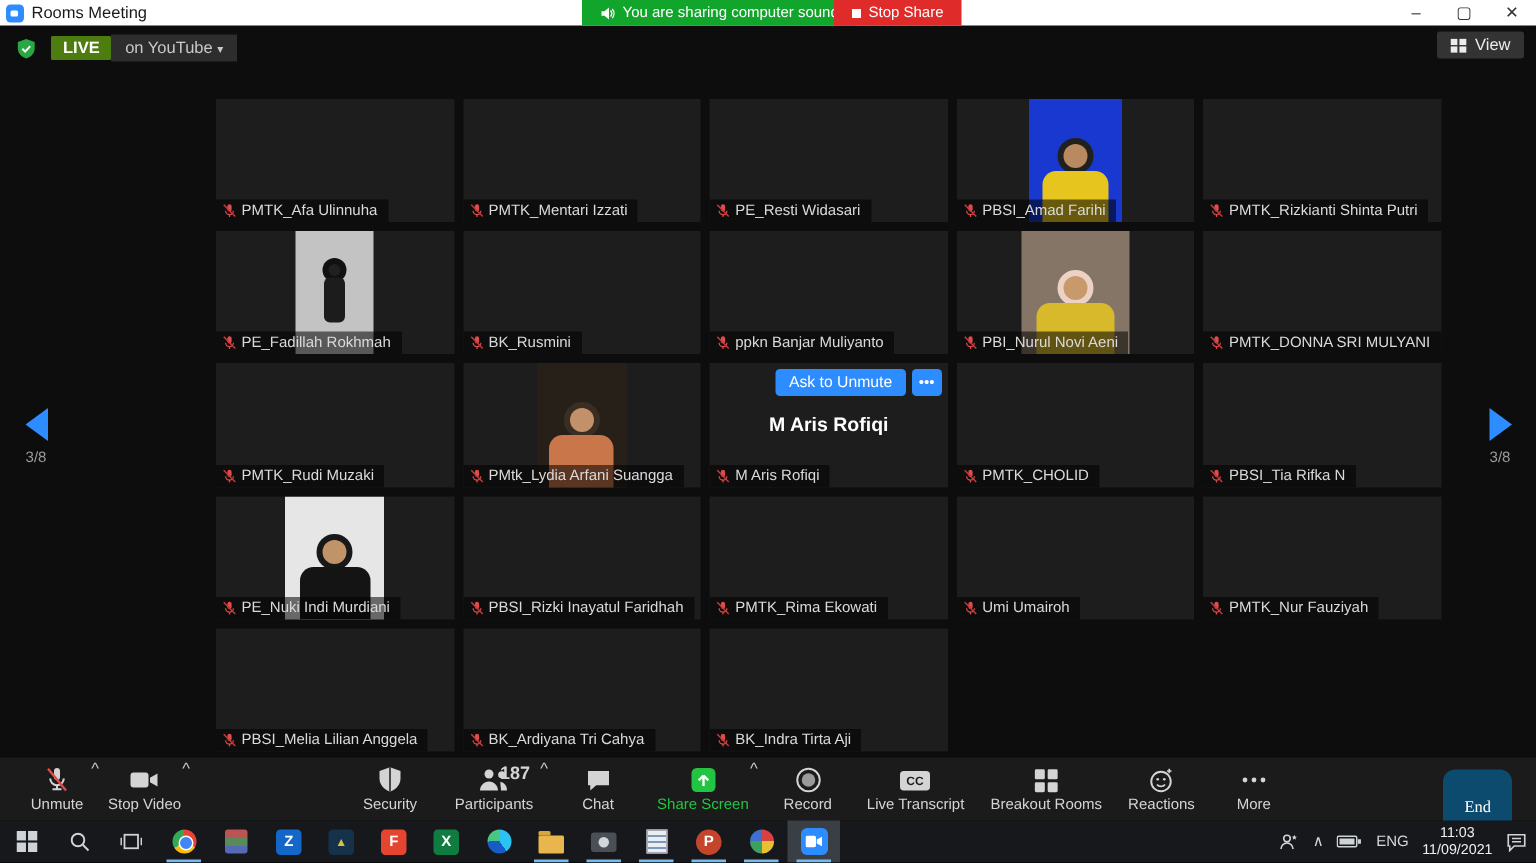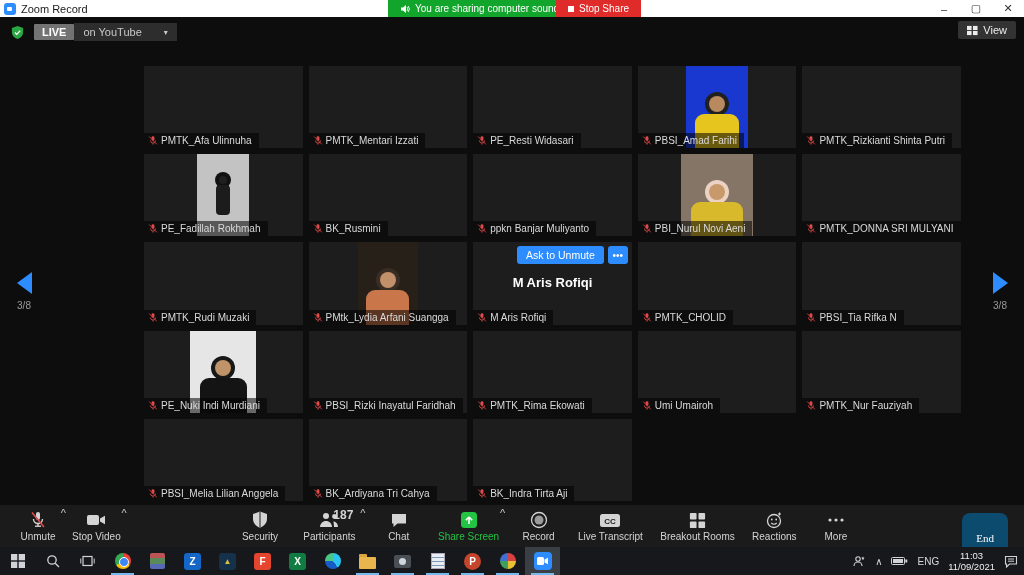--- a/index.html
+++ b/index.html
@@ -20,24 +20,24 @@
     display:flex; align-items:center; gap:5px; padding:0 12px; font-size:10px; border:none; cursor:pointer; }
   .sq { width:6px; height:6px; background:#fff; display:inline-block; }
   .winctrl { position:absolute; right:0; top:0; height:17px; display:flex; }
   .winctrl span { width:32px; height:17px; display:flex; align-items:center; justify-content:center;
     font-size:11px; color:#333; cursor:default; }
 
   
   .livebar { position:absolute; top:17px; left:0; right:0; height:30px; display:flex;
     align-items:center; z-index:20; }
   .shield-ic { margin-left:10px; }
-  .live-badge { background:#737373; color:#fff; font-weight:bold; font-size:11px;
+  .live-badge { background:#4d7c0f; color:#fff; font-weight:bold; font-size:11px;
     padding:2px 8px; margin-left:9px; border-radius:1px; }
   .yt-dd { background:#2d2d2d; color:#c9c9c9; font-size:11px; padding:3px 9px; display:flex;
-    align-items:center; gap:22px; cursor:pointer; }
+    align-items:center; gap:3px; cursor:pointer; }
   .view-btn { position:absolute; right:8px; top:4px; background:#333; color:#ececec; font-size:11px;
     padding:3px 9px; border-radius:2px; display:flex; align-items:center; gap:5px; cursor:pointer;justify-content:center; }
 
   
   .stage { position:absolute; top:47px; left:0; right:0; height:458px; background:#0d0d0d; }
   .grid { position:absolute; left:144px; top:19px; width:817px; height:435px; display:grid;
     grid-template-columns:repeat(5,1fr); grid-template-rows:repeat(5,1fr); gap:6px; }
   .tile { position:relative; background:#1d1d1d; overflow:hidden; }
   .name-tag { position:absolute; left:0; bottom:0; max-width:100%; background:rgba(0,0,0,.55);
     display:flex; align-items:center; gap:3px; padding:2px 7px 2px 4px; font-size:10px;
@@ -121,21 +121,21 @@
   .clock { font-size:9.5px; line-height:1.2; text-align:center; color:#eee; }
   .lang { font-size:10px; }
 </style>
 </head>
 <body>
 
 <div class="screen">
 
   <div class="titlebar">
     <span class="zoom-logo"></span>
-    <span>Zoom Record</span>
+    <span>Rooms Meeting</span>
     <div class="share-pill">
       <svg width="10" height="10" viewBox="0 0 10 10">
           <path d="M1 3.5h2L6 1v8L3 6.5H1z" fill="#fff"></path>
           <path d="M7 3a3 3 0 0 1 0 4M8.2 2a4.6 4.6 0 0 1 0 6" stroke="#fff" stroke-width="0.9" fill="none"></path>
         </svg>
       <span>You are sharing computer sound</span>
     </div>
     <button class="stop-share">
       <span class="sq"></span>
       <span>Stop Share</span>

